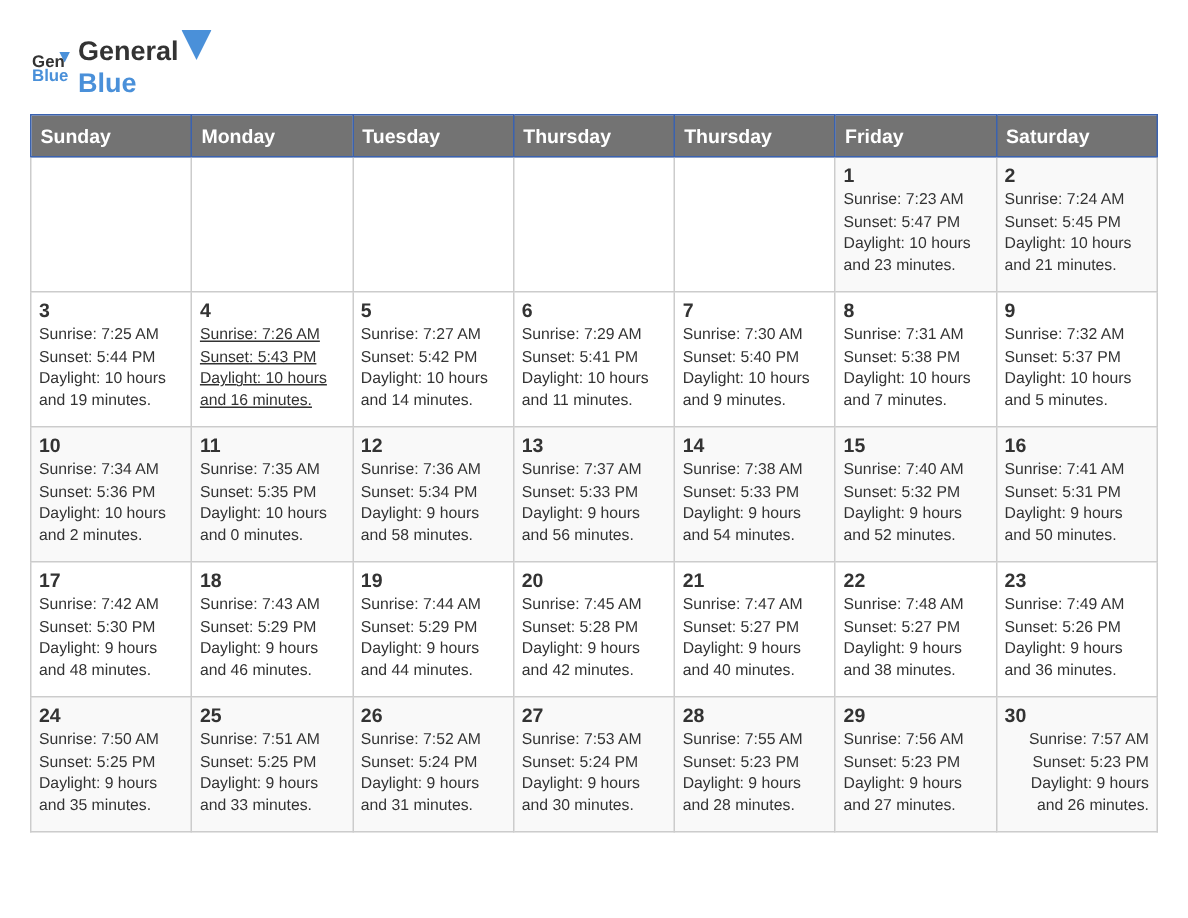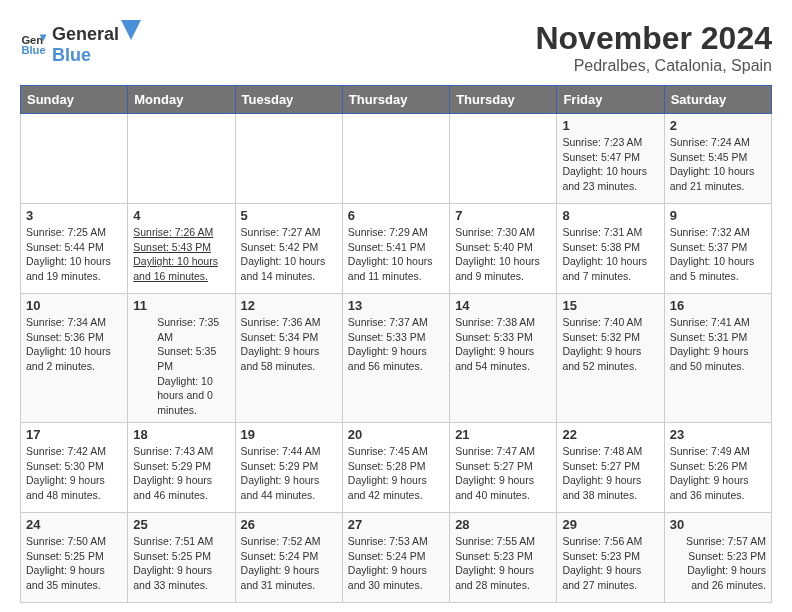--- a/index.html
+++ b/index.html
@@ -105,24 +105,20 @@
         <span class="logo-text-general">General</span>
         <svg width="20" height="20" viewBox="0 0 20 20" style="margin-left:2px;">
           <polygon points="0,0 20,0 10,20" fill="#4a90d9"></polygon>
         </svg>
       </div>
       <div>
         <span class="logo-text-blue">Blue</span>
       </div>
     </div>
   </div>
-  <div class="title-area">
-    <div class="month-title">November 2024</div>
-    <div class="location-title">Pedralbes, Catalonia, Spain</div>
-  </div>
 </div>
 
 <table class="calendar-table">
   <thead>
     <tr>
     <th>Sunday</th>
         <th>Monday</th>
         <th>Tuesday</th>
         <th>Thursday</th>
         <th>Thursday</th>
@@ -196,21 +192,21 @@
       </tr>
       <tr>
         <td>
           <span class="day-number">10</span>
           <div class="day-info" style="white-space: pre-line;">Sunrise: 7:34 AM
 Sunset: 5:36 PM
 Daylight: 10 hours and 2 minutes.</div>
         </td>
         <td>
           <span class="day-number">11</span>
-          <div class="day-info" style="white-space: pre-line; margin-left: 24px;">Sunrise: 7:35 AM
+          <div class="day-info" style="white-space: pre-line;">Sunrise: 7:35 AM
 Sunset: 5:35 PM
 Daylight: 10 hours and 0 minutes.</div>
         </td>
         <td>
           <span class="day-number">12</span>
           <div class="day-info" style="white-space: pre-line;">Sunrise: 7:36 AM
 Sunset: 5:34 PM
 Daylight: 9 hours and 58 minutes.</div>
         </td>
         <td>

